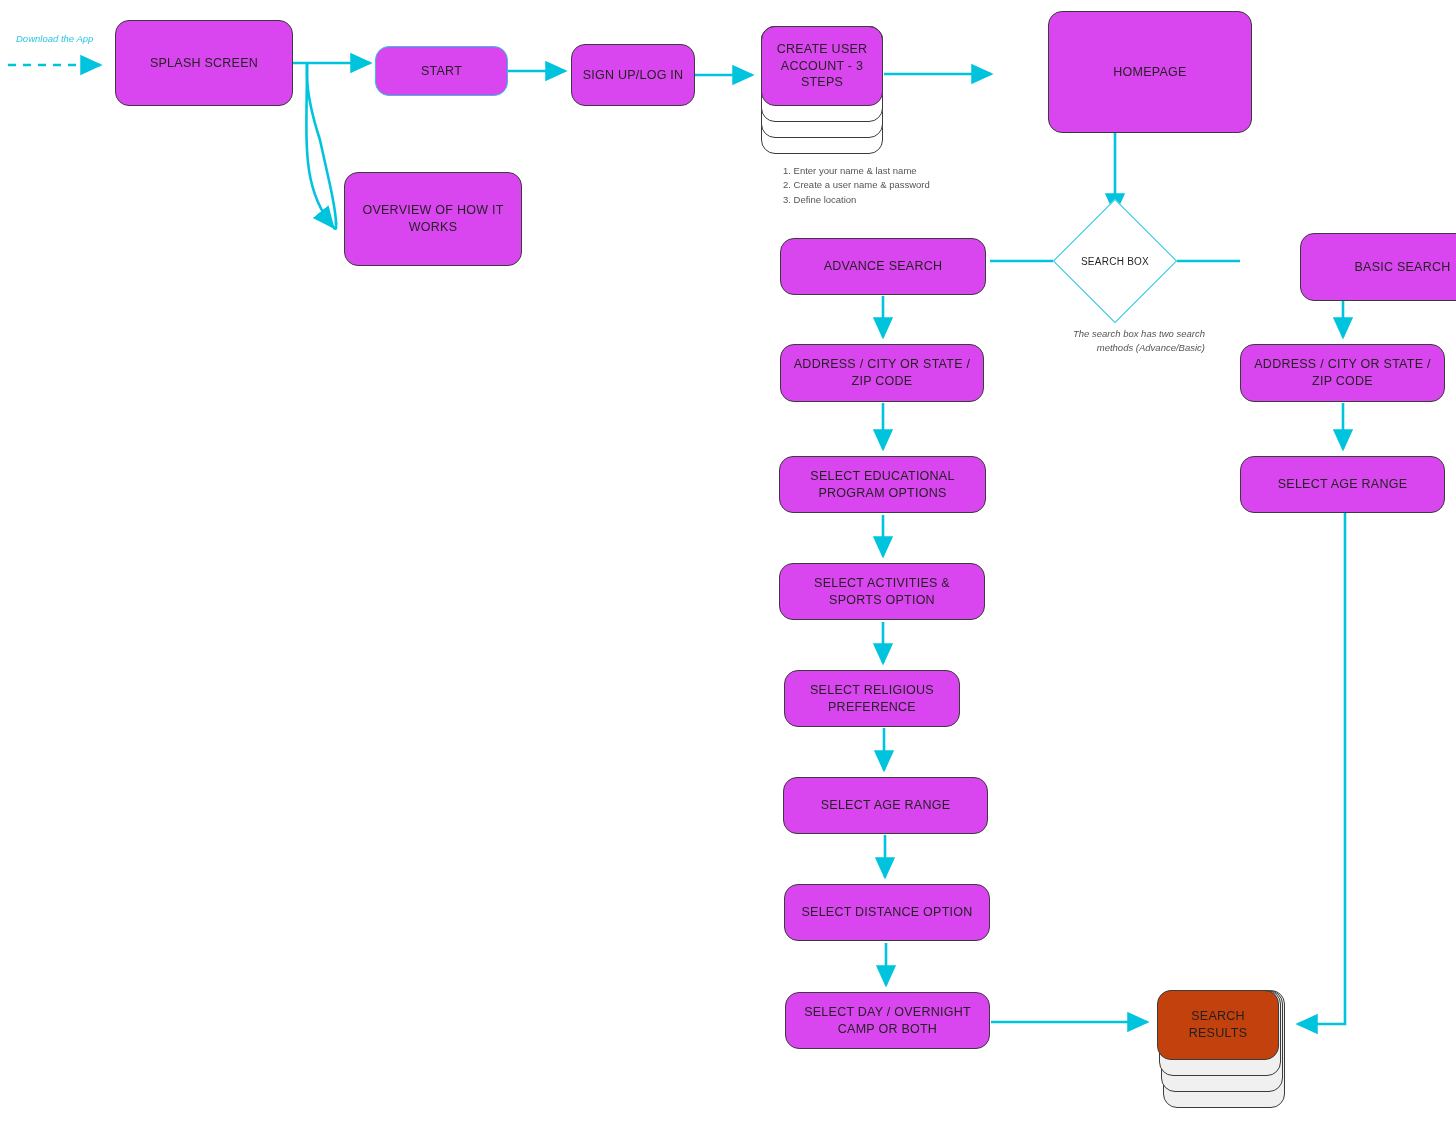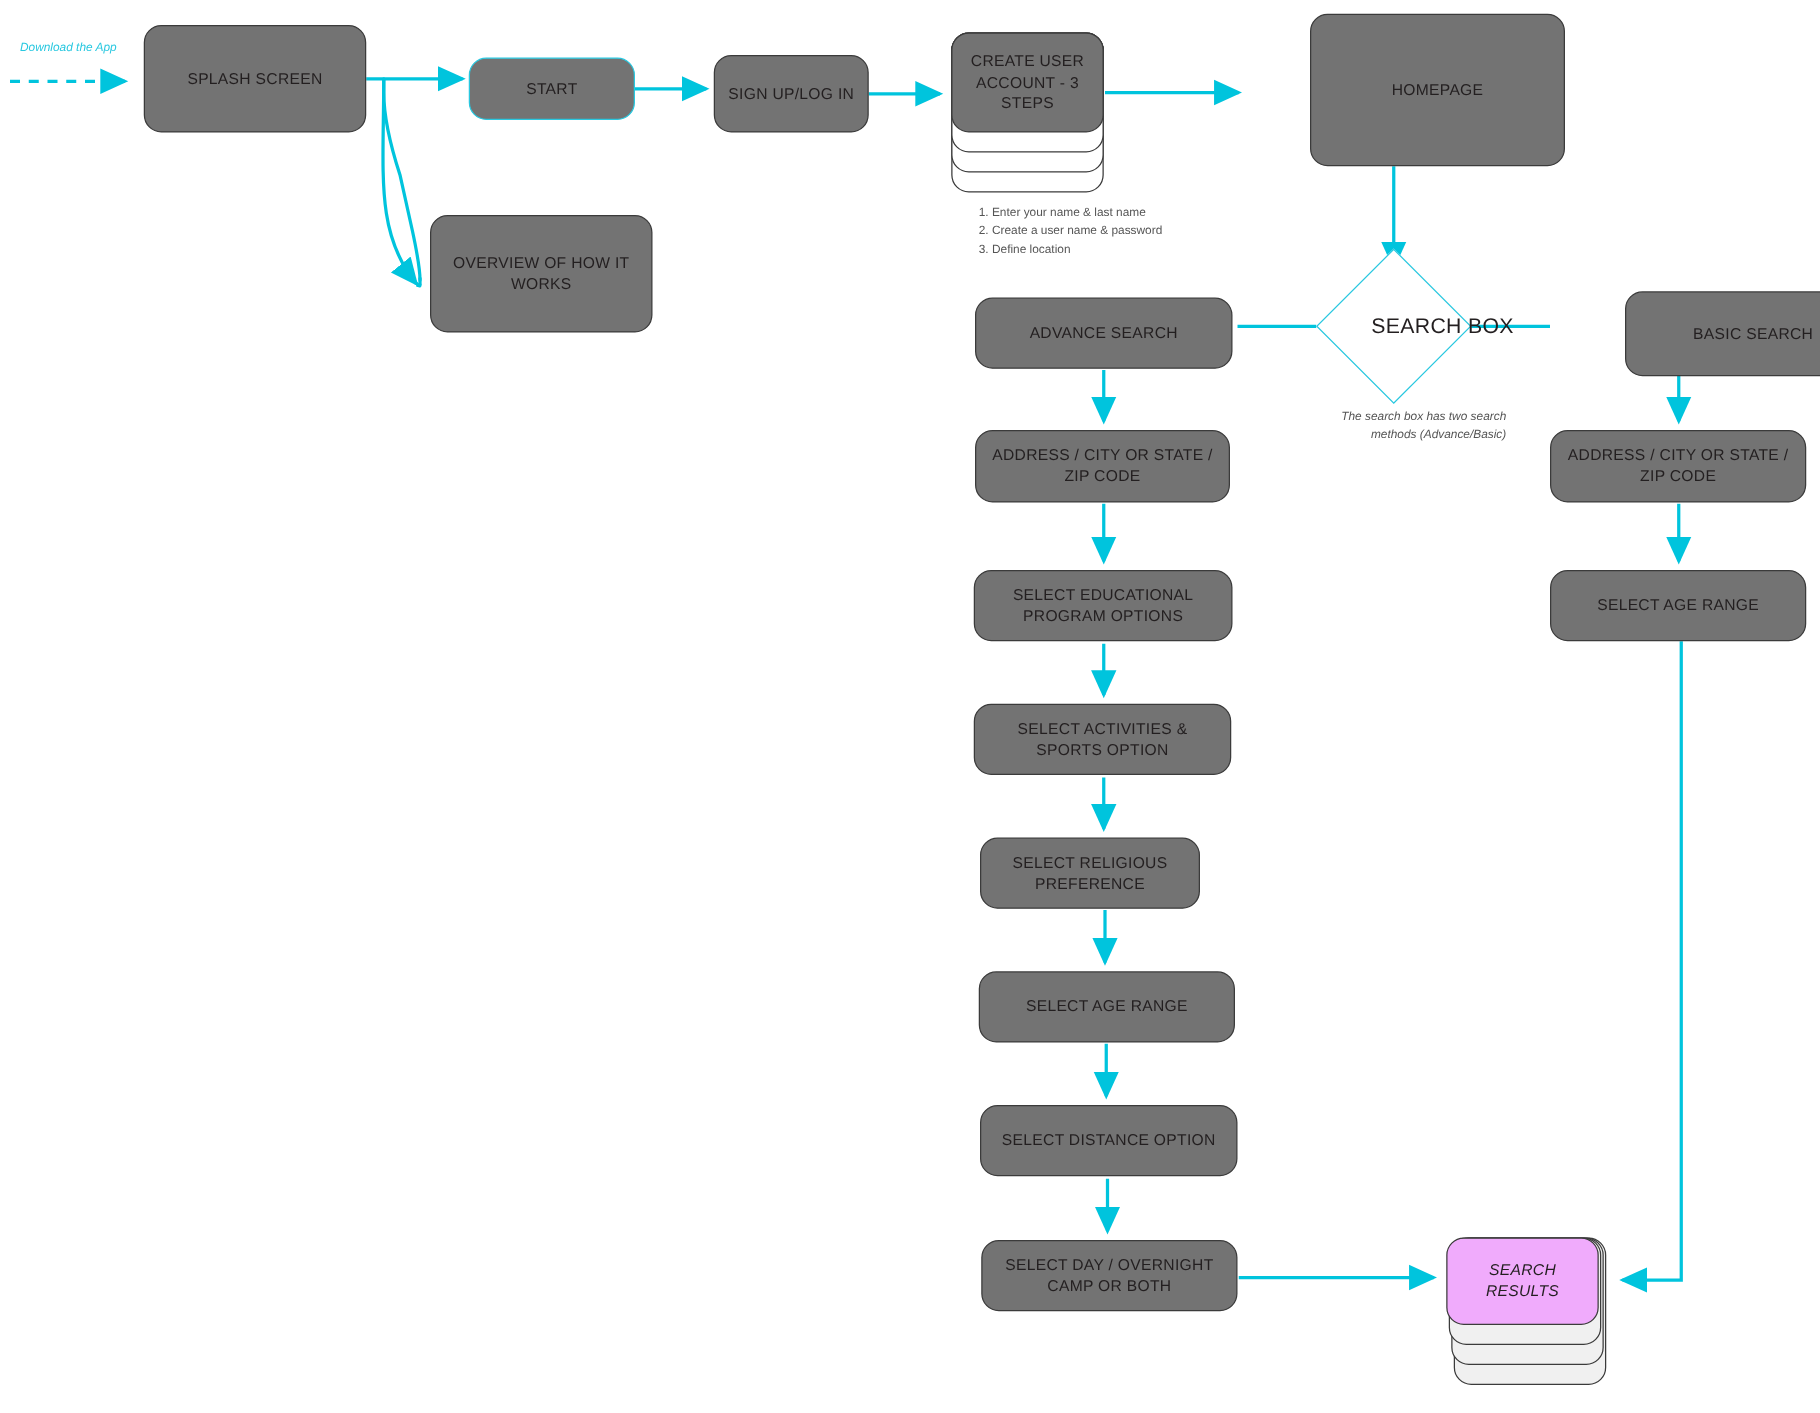--- a/index.html
+++ b/index.html
@@ -20,36 +20,35 @@
     width: 1456px;
     height: 1130px;
   }
   .node {
     position: absolute;
     box-sizing: border-box;
     display: flex;
     align-items: center;
     justify-content: center;
     text-align: center;
-    background: #737373;
+    background: #d946ef;
     border: 1.3px solid #3b3b3b;
     border-radius: 14px;
     color: #231f20;
     font-size: 12.5px;
     letter-spacing: 0.25px;
     line-height: 1.35;
     padding: 4px 8px;
     z-index: 5;
   }
   .node.cyan-border {
     border-color: #29c8e0;
   }
   .node.grey-fill {
-    background: #f0abfc;
-    font-style: italic;
+    background: #c2410c;
   }
   .stack-layer {
     position: absolute;
     box-sizing: border-box;
     background: #ffffff;
     border: 1.3px solid #3b3b3b;
     border-radius: 14px;
     z-index: 3;
   }
   .stack-layer.grey-fill {
@@ -70,26 +69,25 @@
     box-sizing: border-box;
   }
   .diamond-label {
     position: absolute;
     top: 0; left: 0;
     width: 100%;
     height: 100%;
     display: flex;
     align-items: center;
     justify-content: center;
-    font-size: 17px;
+    font-size: 10px;
     letter-spacing: 0.25px;
     color: #231f20;
     white-space: nowrap;
     z-index: 2;
-    margin-left: 39px;
   }
   .note {
     position: absolute;
     font-size: 9.5px;
     color: #555555;
     line-height: 1.5;
     z-index: 6;
   }
   .note-italic {
     font-style: italic;

